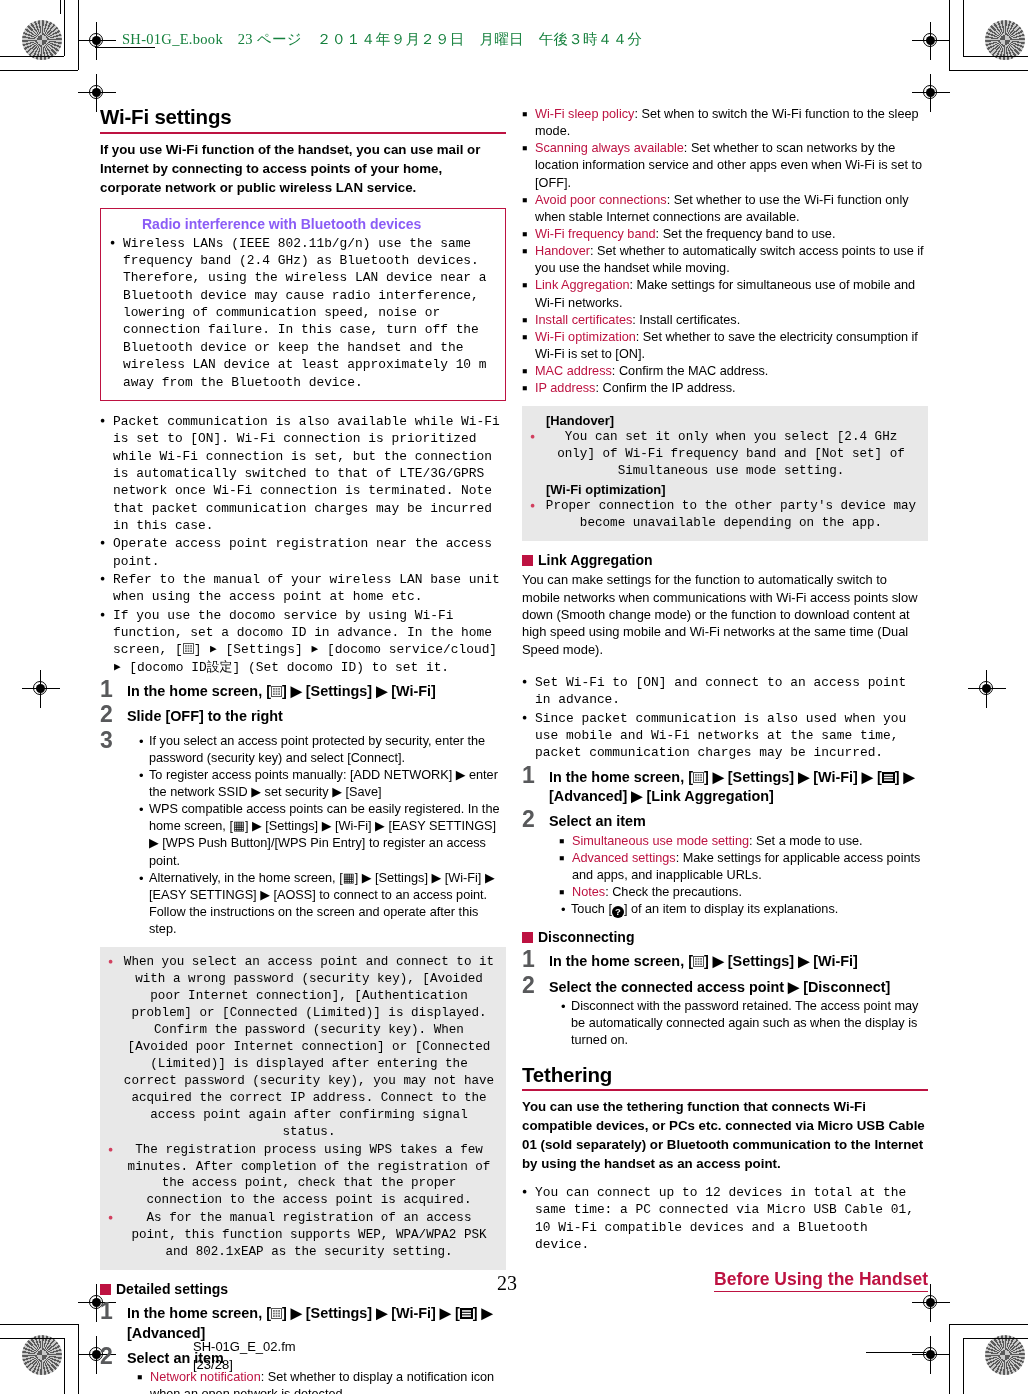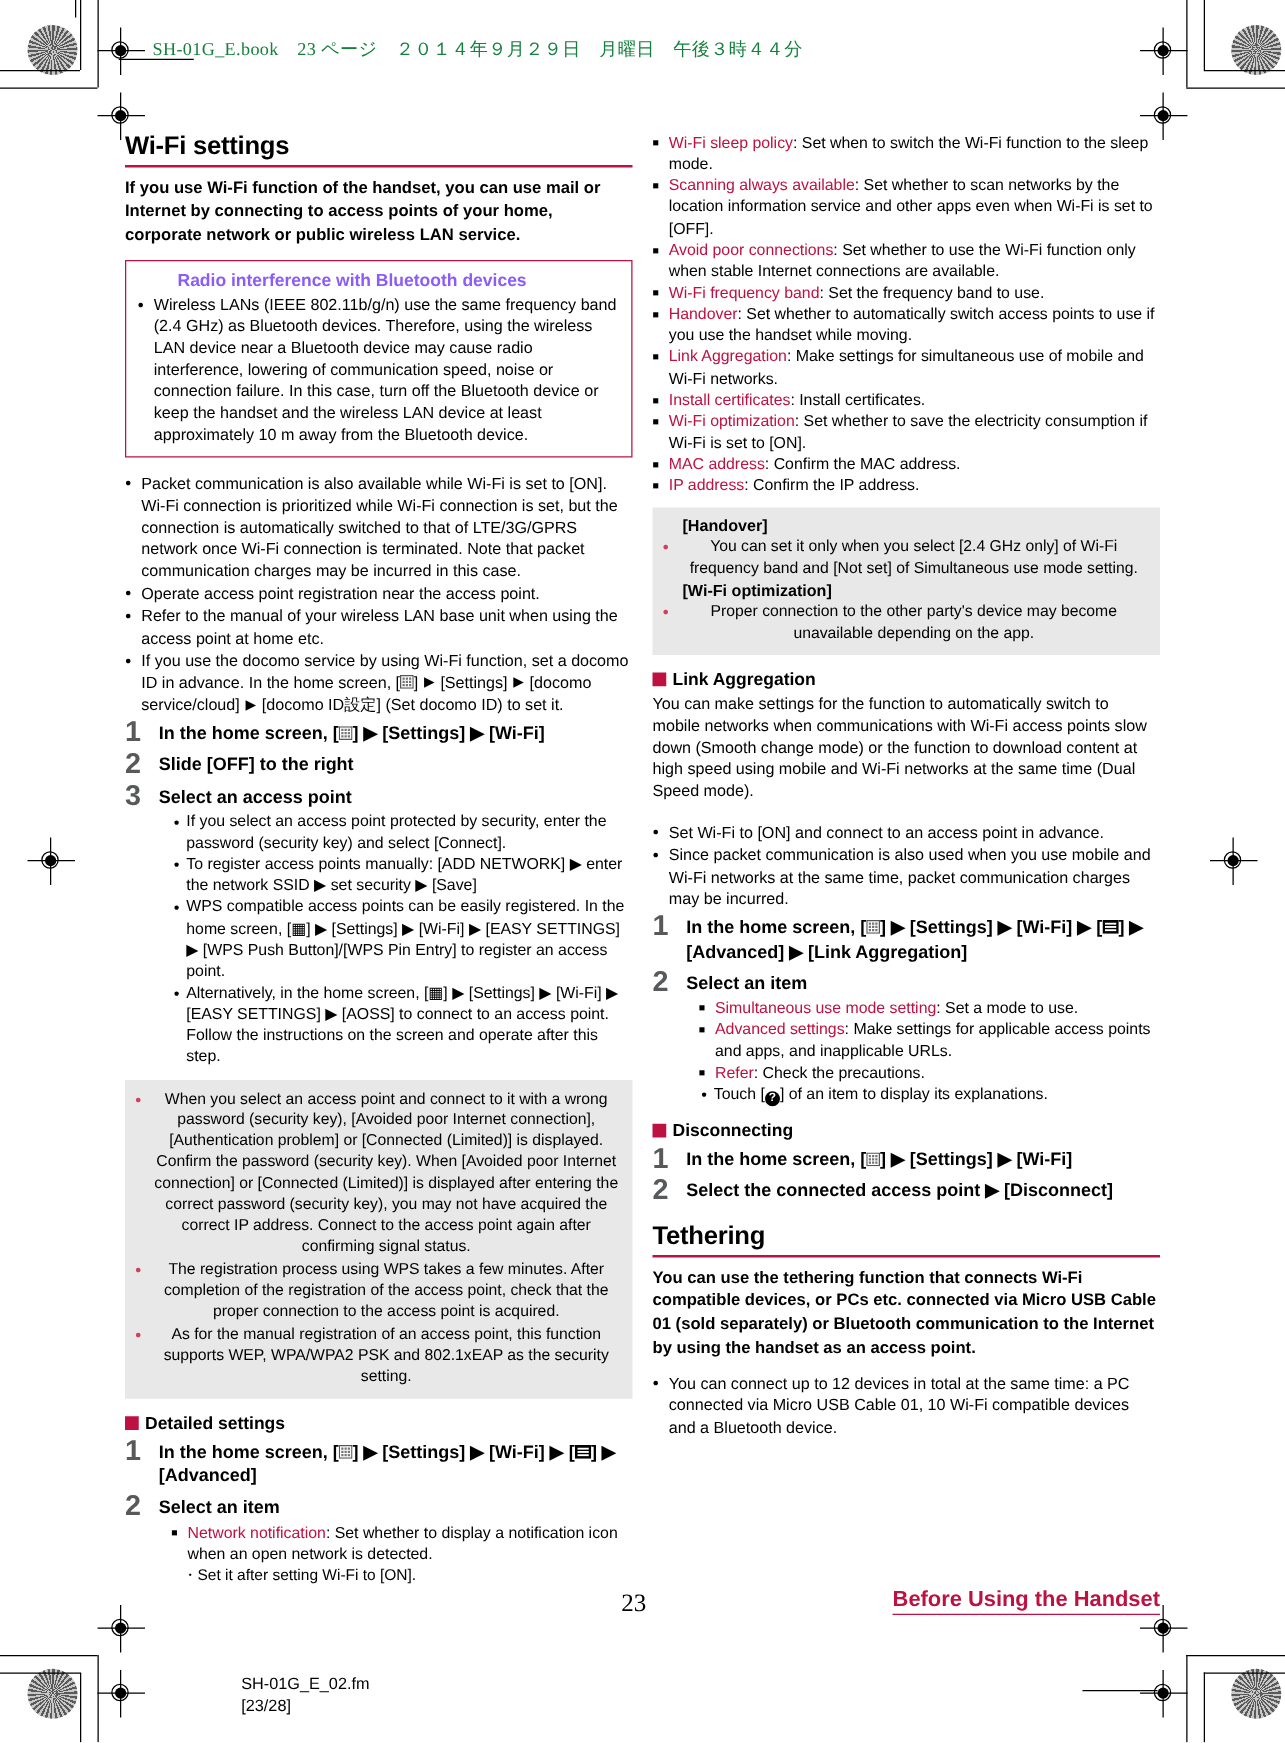--- a/index.html
+++ b/index.html
@@ -114,20 +114,21 @@
     font-weight: bold;
     font-size: 14px;
     margin: 0 0 2px 0;
     line-height: 1.3;
     padding-left: 32px;
   }
   ul.bl {
     list-style: none;
     margin: 0;
     padding: 0;
+    font-family: Liberation Mono, monospace;
   }
   ul.bl > li {
     position: relative;
     padding-left: 13px;
     font-size: 12.9px;
     line-height: 1.345;
     margin: 0 0 1px 0;
   }
   ul.bl > li::before {
     content: "\25CF";
@@ -481,21 +482,20 @@
             </svg></span><span>] ▶ [Settings] ▶ [Wi-Fi]</span></div>
     </div>
 
     <div class="step">
       <span class="num">2</span>
       <div class="stitle">Slide [OFF] to the right</div>
     </div>
 
     <div class="step">
       <span class="num">3</span>
-      <div class="stitle">Select an access point</div>
       <div class="sbody">
         <ul class="dotlist">
           <li>If you select an access point protected by security, enter the password (security key) and select [Connect].</li>
           <li>To register access points manually: [ADD NETWORK] ▶ enter the network SSID ▶ set security ▶ [Save]</li>
           <li>WPS compatible access points can be easily registered. In the home screen, [▦] ▶ [Settings] ▶ [Wi-Fi] ▶ [EASY SETTINGS] ▶ [WPS Push Button]/[WPS Pin Entry] to register an access point.</li>
           <li>Alternatively, in the home screen, [▦] ▶ [Settings] ▶ [Wi-Fi] ▶ [EASY SETTINGS] ▶ [AOSS] to connect to an access point. Follow the instructions on the screen and operate after this step.</li>
         </ul>
       </div>
     </div>
 
@@ -613,21 +613,21 @@
             </svg></span><span>] ▶ [Advanced] ▶ [Link Aggregation]</span></div>
     </div>
 
     <div class="step">
       <span class="num">2</span>
       <div class="stitle">Select an item</div>
       <div class="sbody">
         <ul class="sqlist">
           <li><span class="term">Simultaneous use mode setting</span><span>: Set a mode to use.</span></li>
           <li><span class="term">Advanced settings</span><span>: Make settings for applicable access points and apps, and inapplicable URLs.</span></li>
-          <li><span class="term">Refer</span><span>: Check the precautions.</span></li>
+          <li><span class="term">Notes</span><span>: Check the precautions.</span></li>
         </ul>
         <ul class="dotlist">
           <li><span>Touch [</span><span class="qmark">?</span><span>] of an item to display its explanations.</span></li>
         </ul>
       </div>
     </div>
 
     <div class="subhead">
       <span class="sq"></span>
       <span>Disconnecting</span>
@@ -647,20 +647,25 @@
                 <rect x="2" y="7.2" width="1.8" height="1.8"></rect>
                 <rect x="4.6" y="7.2" width="1.8" height="1.8"></rect>
                 <rect x="7.2" y="7.2" width="1.8" height="1.8"></rect>
               </g>
             </svg></span><span>] ▶ [Settings] ▶ [Wi-Fi]</span></div>
     </div>
 
     <div class="step">
       <span class="num">2</span>
       <div class="stitle">Select the connected access point ▶ [Disconnect]</div>
+      <div class="sbody">
+        <ul class="dotlist">
+          <li>Disconnect with the password retained. The access point may be automatically connected again such as when the display is turned on.</li>
+        </ul>
+      </div>
     </div>
 
     <h1 class="sect" style="margin-top:14px;">Tethering</h1>
     <p class="lead">You can use the tethering function that connects Wi-Fi compatible devices, or PCs etc. connected via Micro USB Cable 01 (sold separately) or Bluetooth communication to the Internet by using the handset as an access point.</p>
     <ul class="bl">
       <li>You can connect up to 12 devices in total at the same time: a PC connected via Micro USB Cable 01, 10 Wi-Fi compatible devices and a Bluetooth device.</li>
     </ul>
 
   </div>
 

